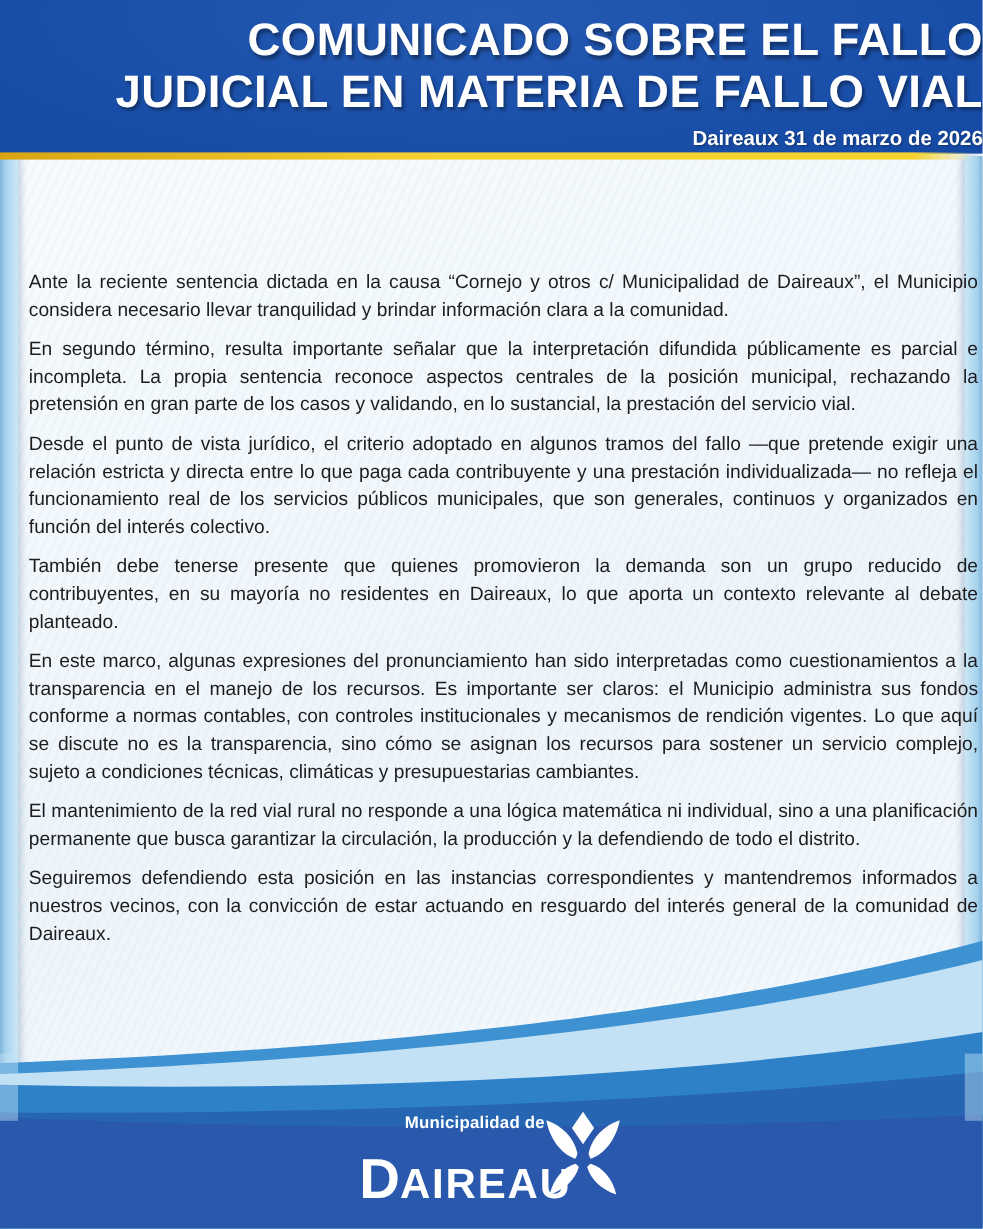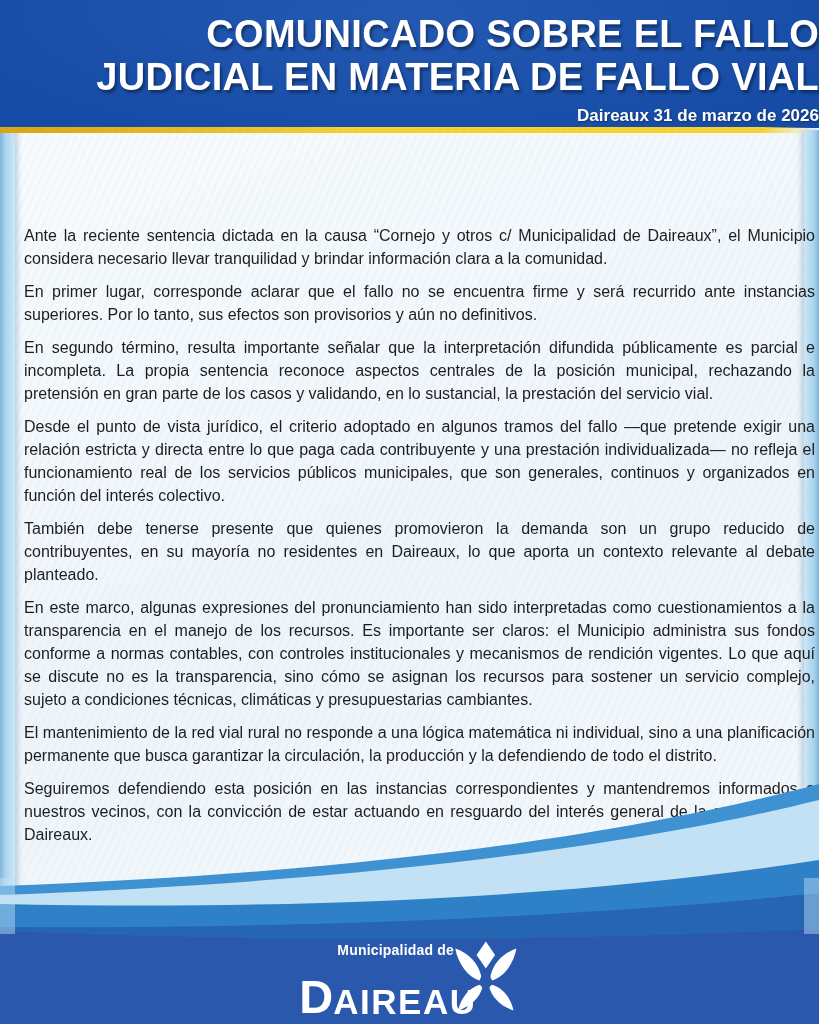--- a/index.html
+++ b/index.html
@@ -67,21 +67,21 @@
     position:absolute;left:24px;right:4px;top:176px;z-index:1;
     color:var(--c-text);font-size:16px;line-height:23px;text-align:justify;margin-top:48px;
   }
   .content p{margin:0 0 10px 0;}
   .content p.tight{margin-bottom:0;}
 
   
   .footer-svg{position:absolute;left:0;bottom:0;width:819px;height:270px;z-index:2;display:block;}
 
   
-  .logo{position:absolute;left:50%;bottom:1px;transform:translateX(-51%);width:216px;height:82px;z-index:5;color:#fff;}
+  .logo{position:absolute;left:50%;bottom:16px;transform:translateX(-51%);width:216px;height:82px;z-index:5;color:#fff;}
   .logo-small{
     position:absolute;top:1px;left:38px;font-size:14px;font-weight:bold;letter-spacing:.2px;white-space:nowrap;
   }
   .logo-row{position:absolute;left:0;bottom:6px;display:flex;align-items:flex-end;font-weight:bold;line-height:.82;}
   .logo-d{font-size:47px;}
   .logo-rest{font-size:35px;letter-spacing:1.5px;}
   .logo-x{position:absolute;right:-2px;top:-6px;width:64px;height:84px;}
 </style>
 </head>
 <body>
@@ -95,21 +95,20 @@
     </div>
     <div class="date">Daireaux 31 de marzo de 2026</div>
   </div>
   <div class="gold-line"></div>
 
   <div class="strip strip-left"></div>
   <div class="strip strip-right"></div>
 
   <div class="content">
     <p>Ante la reciente sentencia dictada en la causa “Cornejo y otros c/ Municipalidad de Daireaux”, el Municipio considera necesario llevar tranquilidad y brindar información clara a la comunidad.</p>
-    <p>En primer lugar, corresponde aclarar que el fallo no se encuentra firme y será recurrido ante instancias superiores. Por lo tanto, sus efectos son provisorios y aún no definitivos.</p>
     <p>En segundo término, resulta importante señalar que la interpretación difundida públicamente es parcial e incompleta. La propia sentencia reconoce aspectos centrales de la posición municipal, rechazando la pretensión en gran parte de los casos y validando, en lo sustancial, la prestación del servicio vial.</p>
     <p>Desde el punto de vista jurídico, el criterio adoptado en algunos tramos del fallo —que pretende exigir una relación estricta y directa entre lo que paga cada contribuyente y una prestación individualizada— no refleja el funcionamiento real de los servicios públicos municipales, que son generales, continuos y organizados en función del interés colectivo.</p>
     <p>También debe tenerse presente que quienes promovieron la demanda son un grupo reducido de contribuyentes, en su mayoría no residentes en Daireaux, lo que aporta un contexto relevante al debate planteado.</p>
     <p>En este marco, algunas expresiones del pronunciamiento han sido interpretadas como cuestionamientos a la transparencia en el manejo de los recursos. Es importante ser claros: el Municipio administra sus fondos conforme a normas contables, con controles institucionales y mecanismos de rendición vigentes. Lo que aquí se discute no es la transparencia, sino cómo se asignan los recursos para sostener un servicio complejo, sujeto a condiciones técnicas, climáticas y presupuestarias cambiantes.</p>
     <p>El mantenimiento de la red vial rural no responde a una lógica matemática ni individual, sino a una planificación permanente que busca garantizar la circulación, la producción y la defendiendo de todo el distrito.</p>
     <p>Seguiremos defendiendo esta posición en las instancias correspondientes y mantendremos informados a nuestros vecinos, con la convicción de estar actuando en resguardo del interés general de la comunidad de Daireaux.</p>
   </div>
 
   <svg class="footer-svg" viewBox="0 0 819 270" preserveAspectRatio="none" aria-hidden="true">
     <path d="M819,30 C640,78 380,118 0,132 L0,270 L819,270 Z" fill="#3e92d2"></path>

